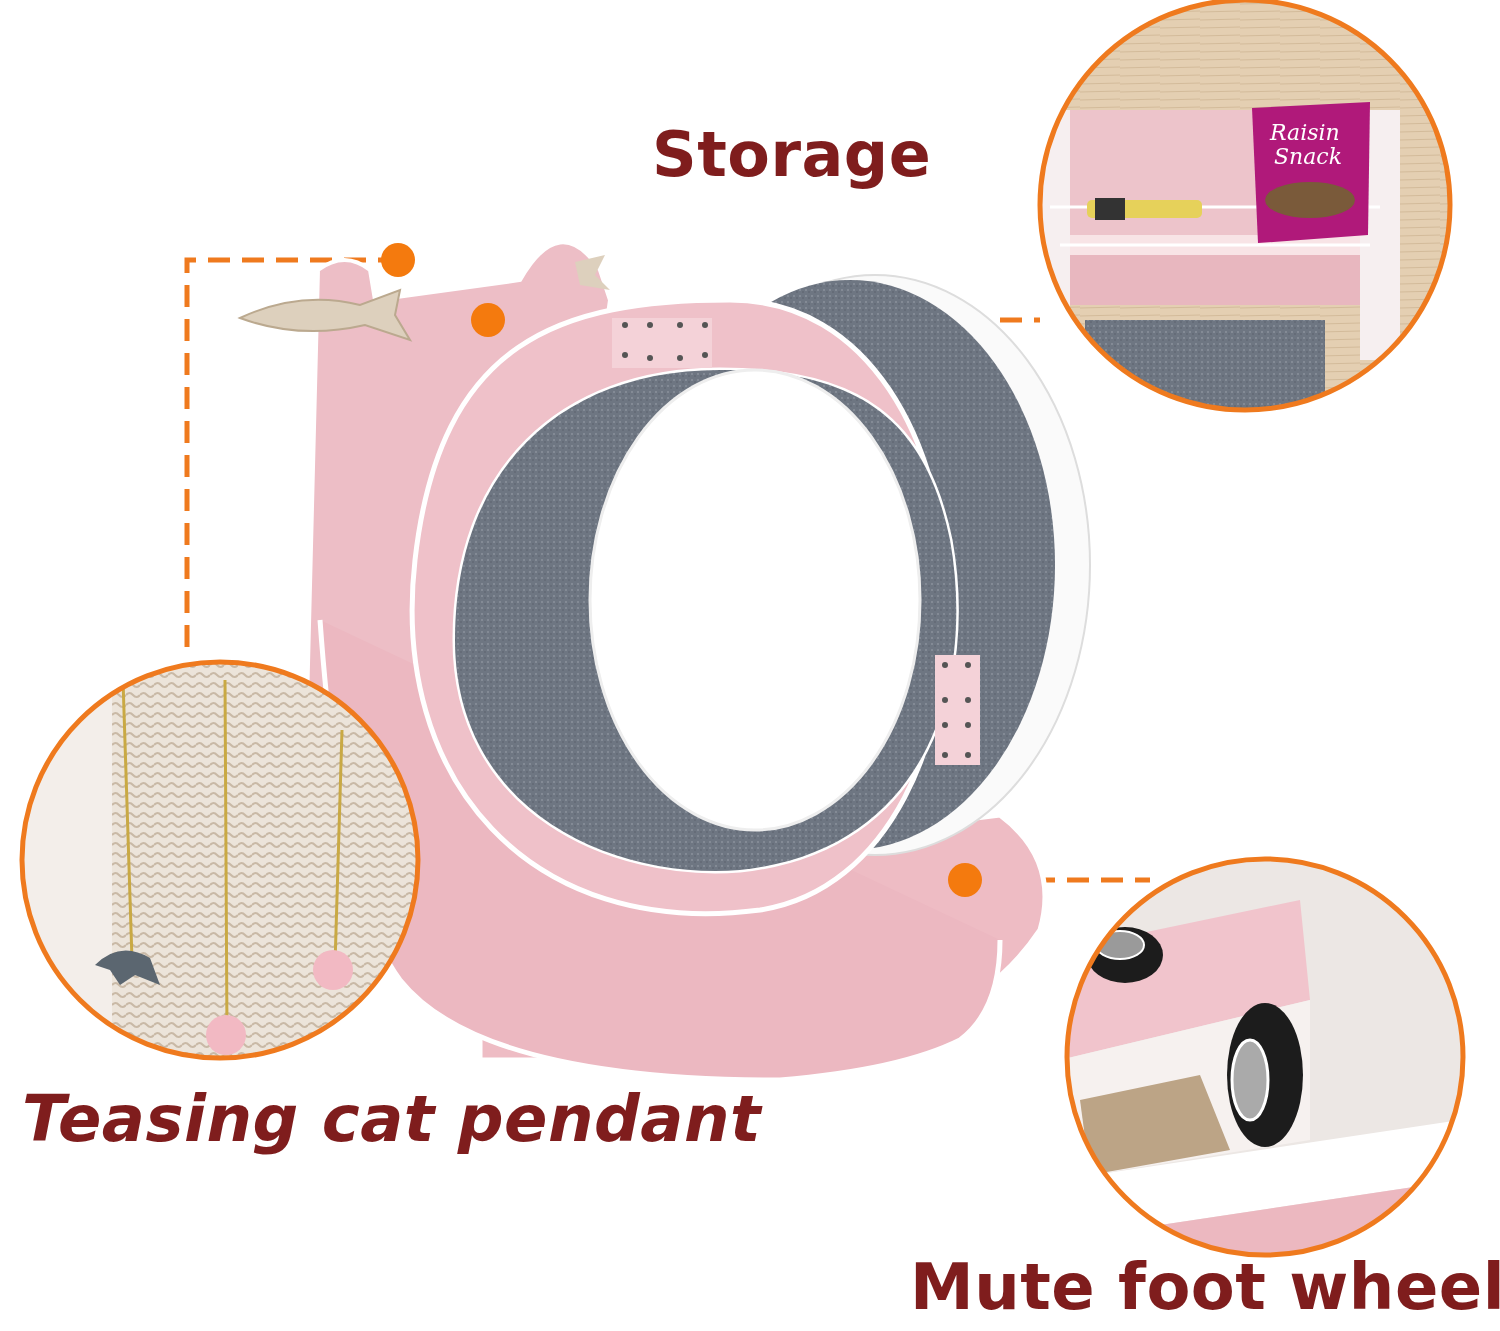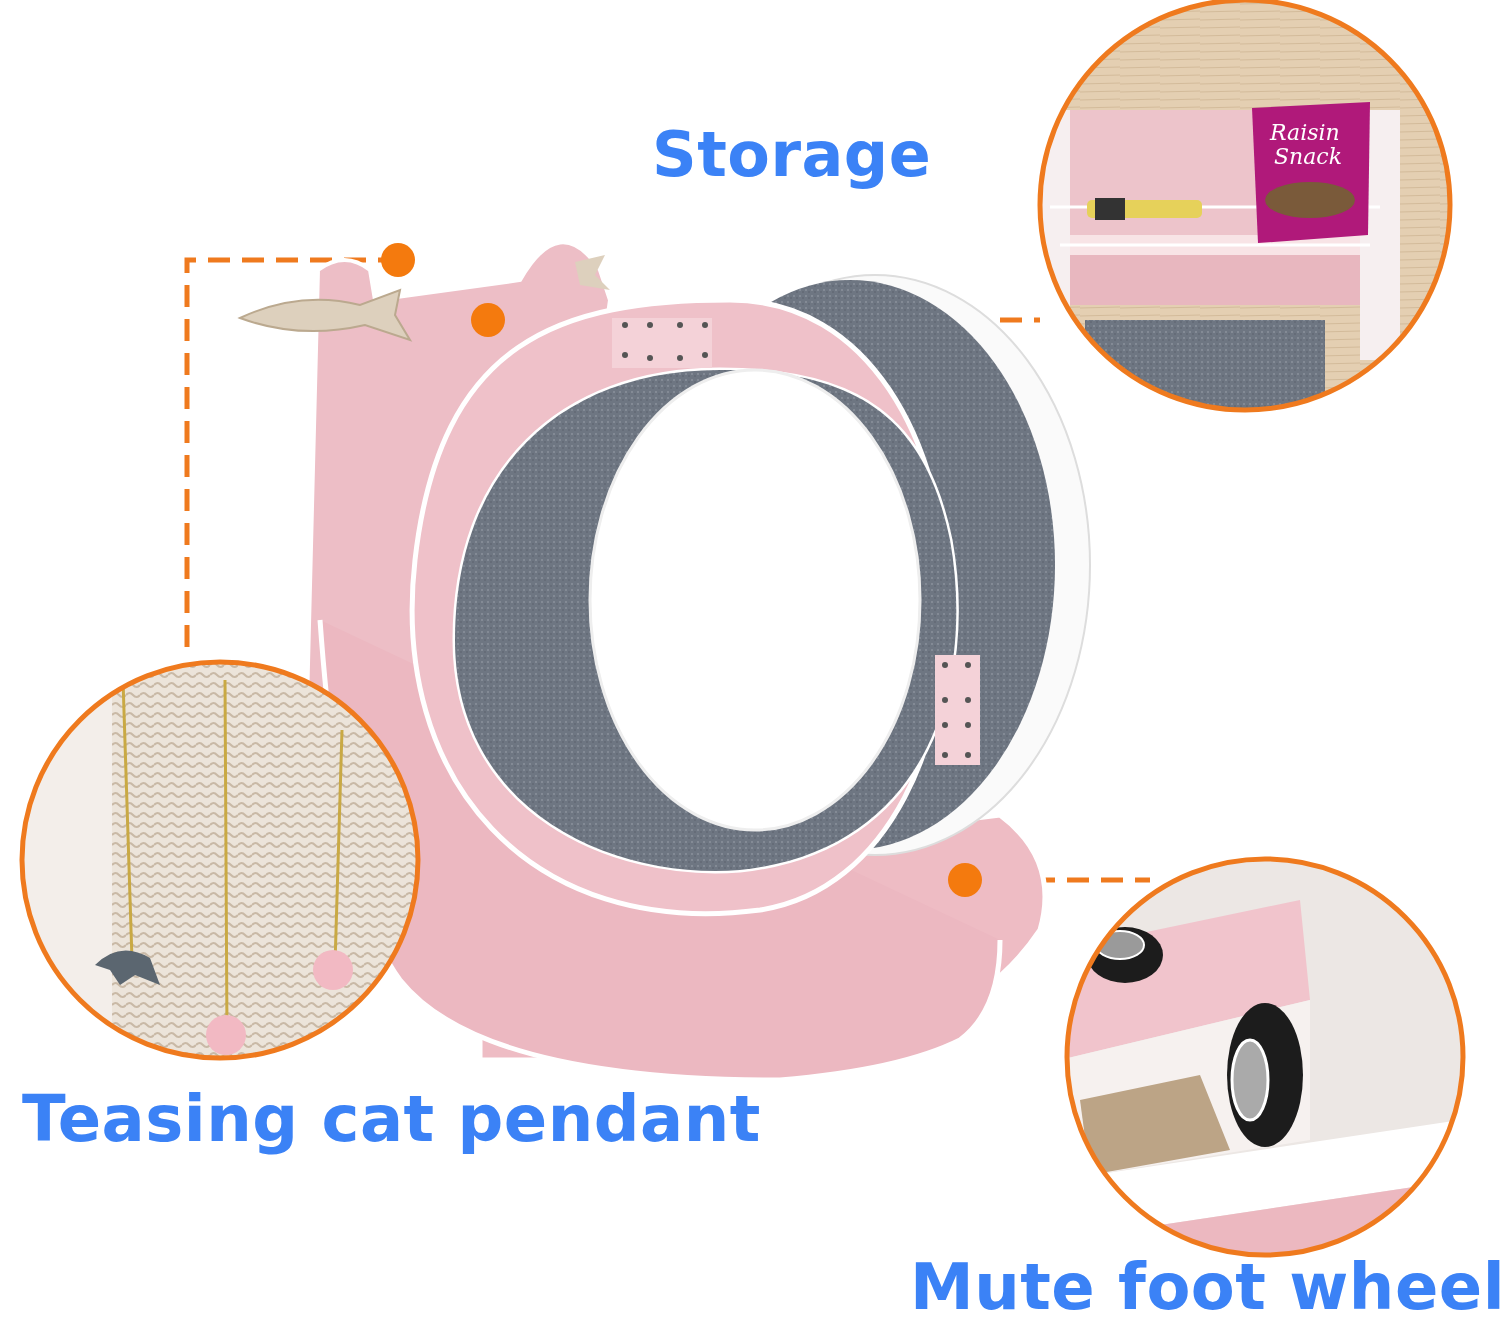--- a/index.html
+++ b/index.html
@@ -1,19 +1,19 @@
 <!DOCTYPE html>
 <html><head>
 <meta charset="utf-8">
 <style>
   html,body{margin:0;padding:0;background:#fff;}
   body{width:1500px;height:1331px;position:relative;overflow:hidden;font-family:"DejaVu Sans","Liberation Sans",sans-serif;}
-  .label{position:absolute;color:#3b82f6;font-weight:bold;white-space:nowrap;letter-spacing:0.5px;}
+  .label{position:absolute;color:#7f1d1d;font-weight:bold;white-space:nowrap;letter-spacing:0.5px;}
   .lbl-storage{left:652px;top:118px;font-size:62px;}
-  .lbl-tease{left:22px;top:1082px;font-size:64px;}
+  .lbl-tease{left:22px;top:1082px;font-size:64px;font-style:italic;}
   .lbl-wheel{left:910px;top:1250px;font-size:64px;}
   svg{position:absolute;left:0;top:0;}
 </style>
 </head>
 <body>
 
 <svg width="1500" height="1331" viewBox="0 0 1500 1331">
   <defs>
     <pattern id="felt" width="6" height="6" patternUnits="userSpaceOnUse">
       <rect width="6" height="6" fill="#6e7682"></rect>

